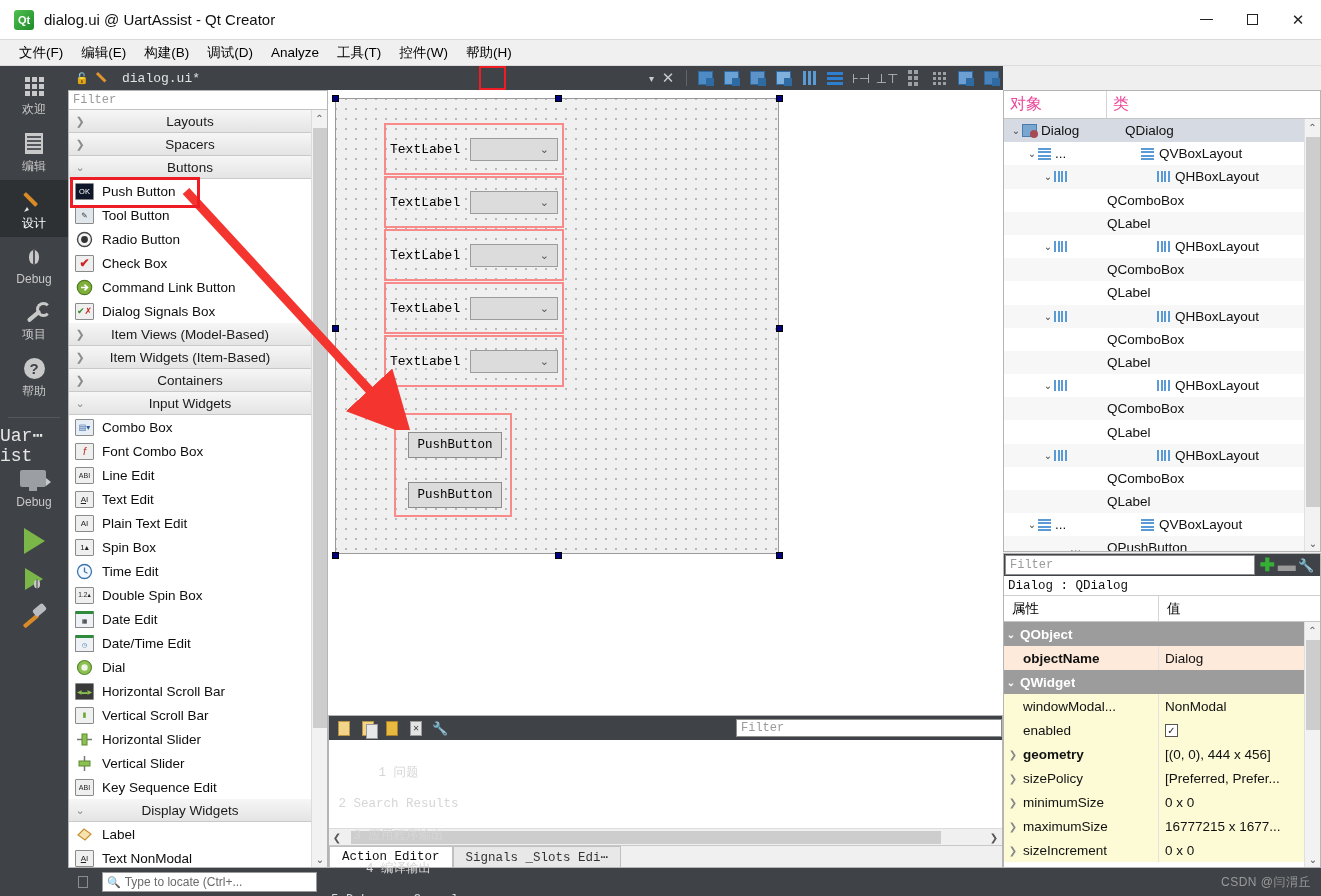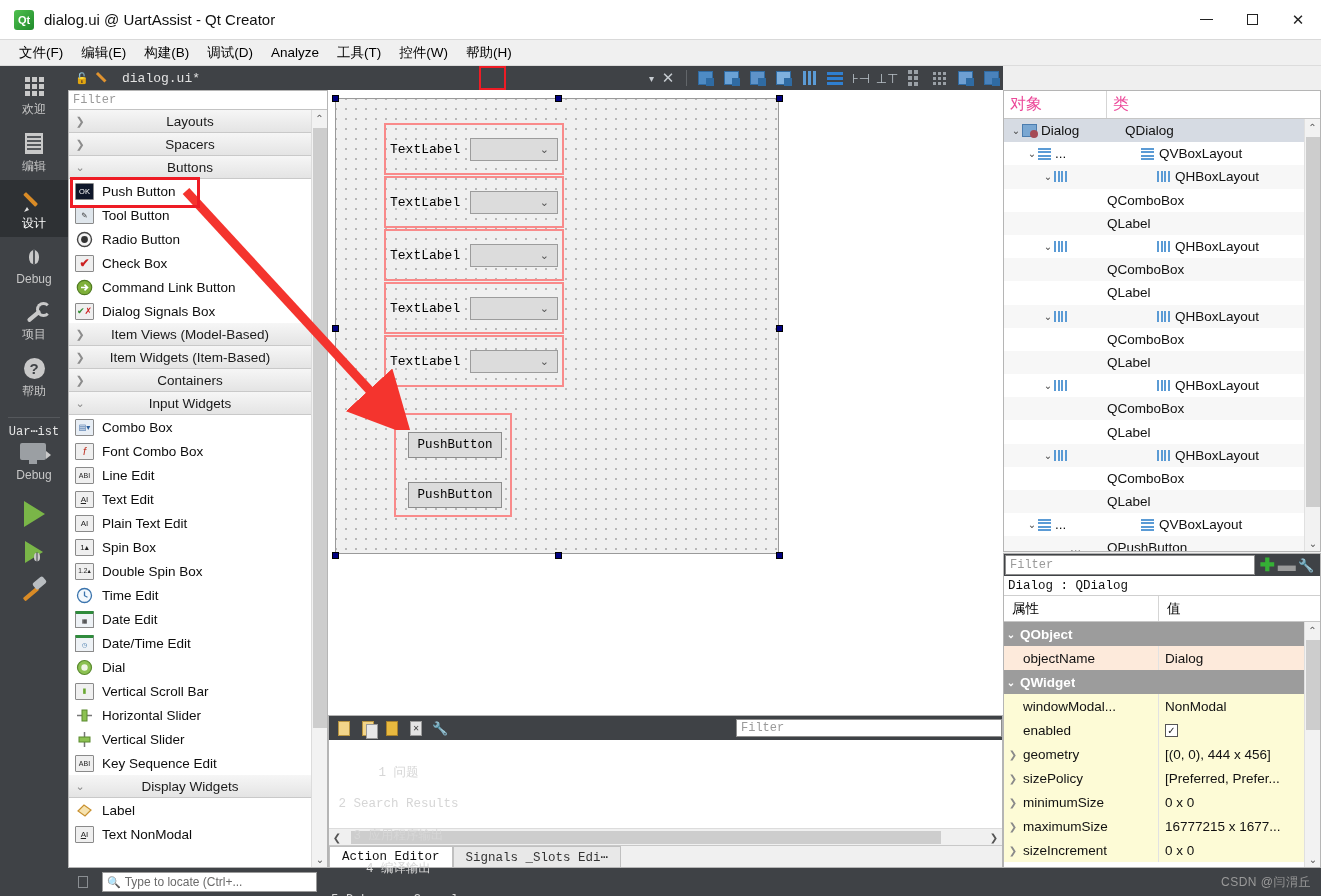--- a/index.html
+++ b/index.html
@@ -64,21 +64,21 @@
   .pencil:before{content:"";position:absolute;left:3px;top:3px;width:17px;height:4px;background:#d98b26;transform:rotate(45deg);transform-origin:left top;border-radius:1px;}
   .pencil:after{content:"";position:absolute;left:1px;top:18px;width:5px;height:5px;background:#ddd;clip-path:polygon(0 100%,100% 60%,60% 0);}
   .bug { width:20px;height:20px;position:relative;}
   .bug:before{content:"";position:absolute;left:5px;top:3px;width:10px;height:14px;background:#c9c9c9;border-radius:50% 50% 45% 45%;}
   .bug:after{content:"";position:absolute;left:9px;top:2px;width:2px;height:16px;background:#53565a;}
   .wrench { width:22px;height:22px;position:relative;}
   .wrench:before{content:"";position:absolute;left:3px;top:14px;width:16px;height:4px;background:#c9c9c9;transform:rotate(-40deg);border-radius:2px;}
   .wrench:after{content:"";position:absolute;left:13px;top:2px;width:9px;height:9px;border:3px solid #c9c9c9;border-radius:50%;border-right-color:transparent;}
   .qmark { width:21px;height:21px;border-radius:50%;background:#c9c9c9;color:#3f4246;display:flex;align-items:center;justify-content:center;font-size:15px;font-weight:bold;}
   .mode-sep { width:52px; height:1px; background:#55585c; margin:12px 0 4px; }
-  .kitname { color:#e6e6e6; font-size:12px; font-family:"Liberation Mono", monospace; margin-bottom:3px;}
+  .kitname { color:#e6e6e6; font-size:18px; font-family:"Liberation Mono", monospace; margin-bottom:3px;}
   .monitor { width:28px;height:22px;position:relative;}
   .monitor:before{content:"";position:absolute;left:0;top:0;width:26px;height:17px;background:#9b9fa3;border-radius:2px;}
   .monitor:after{content:"";position:absolute;left:9px;top:17px;width:8px;height:4px;background:#9b9fa3;}
   .arrowR{position:absolute;right:-3px;top:8px;width:0;height:0;border-left:5px solid #c9c9c9;border-top:4px solid transparent;border-bottom:4px solid transparent;}
   .runbtn { margin-top:14px; }
   .playtri { width:0;height:0;border-left:21px solid #7ab648;border-top:13px solid transparent;border-bottom:13px solid transparent;}
   .playtri.small { border-left-width:18px;border-top-width:11px;border-bottom-width:11px;}
   .hammer{width:26px;height:26px;position:relative;}
   .hammer:before{content:"";position:absolute;left:1px;top:15px;width:18px;height:4px;background:#d98b26;transform:rotate(-40deg);border-radius:1px;}
   .hammer:after{content:"";position:absolute;left:12px;top:2px;width:13px;height:8px;background:#b9bdc1;transform:rotate(-40deg);border-radius:2px;}
@@ -271,21 +271,21 @@
   .pe-rows { flex:1; position:relative; overflow:hidden; }
   .pe-row { height:24px; display:flex; align-items:center; font-size:13.5px; color:#111; }
   .pe-row .k { width:155px; display:flex; align-items:center; gap:3px; border-right:1px solid #e2e2e2; height:100%; padding-left:2px; overflow:hidden; white-space:nowrap;}
   .pe-row .v { flex:1; padding-left:6px; overflow:hidden; white-space:nowrap; height:100%; display:flex; align-items:center;}
   .pe-row.group { background:#9c9c9c; color:#fff; font-weight:bold; }
   .pe-row.group .k { border-right:none; width:auto; padding-left:2px;}
   .pe-row.hl { background:#fdeadb; }
   .pe-row.y { background:#fdfbd6; }
   .pe-chev { width:14px; text-align:center; color:#8a8a8a; font-size:10px; flex:0 0 14px;}
   .pe-chev.w { color:#fff; }
-  .bold { font-weight:normal; }
+  .bold { font-weight:bold; }
   .chk { width:13px;height:13px;border:1px solid #555;background:#fff;display:inline-flex;align-items:center;justify-content:center;font-size:10px;color:#222;}
   .pe-scroll { position:absolute; right:0; top:0; width:16px; height:100%; background:#f2f2f2; border-left:1px solid #e0e0e0;}
 
   
   .statusbar {
     position:absolute; left:0; top:868px; width:1321px; height:28px;
     background:#3f4246; display:flex; align-items:center; gap:0px;
   }
   .sb-left { width:68px; height:28px; }
   .sb-locate {
@@ -569,48 +569,52 @@
         </div>
         <div class="wb-item">
           <span class="wi-icon" style="font-size:8px;">AI</span>
           <span>Plain Text Edit</span>
         </div>
         <div class="wb-item">
           <span class="wi-icon" style="font-size:8px;">1▴</span>
           <span>Spin Box</span>
         </div>
         <div class="wb-item">
-          <span class="wi-icon" style="font-size:6.5px;">1.2▴</span>
-          <span>Double Spin Box</span>
-        </div>
-        <div class="wb-item">
           <span class="wi-icon plain">
             <svg width="17" height="17">
                 <circle cx="8.5" cy="8.5" r="7" fill="#f2f8fd" stroke="#3b74ad" stroke-width="1.3"></circle>
                 <path d="M8.5 4.5v4.2l3 1.6" stroke="#3b74ad" stroke-width="1.3" fill="none"></path>
               </svg>
           </span>
           <span>Time Edit</span>
         </div>
         <div class="wb-item">
+          <span class="wi-icon" style="font-size:6.5px;">1.2▴</span>
+          <span>Double Spin Box</span>
+        </div>
+        <div class="wb-item">
           <span class="wi-icon" style="background:#eef2f6;border-top:3px solid #2f8b3c;font-size:6px;">▦</span>
           <span>Date Edit</span>
         </div>
         <div class="wb-item">
           <span class="wi-icon" style="background:#eef2f6;border-top:3px solid #2f8b3c;font-size:6px;color:#2f6ba3;">◷</span>
           <span>Date/Time Edit</span>
         </div>
         <div class="wb-item">
           <span class="wi-icon plain">
             <svg width="17" height="17">
                 <circle cx="8.5" cy="8.5" r="7" fill="#8cc152" stroke="#5a8a2f" stroke-width="1.2"></circle>
                 <circle cx="8.5" cy="8.5" r="3.2" fill="#f0f6e6"></circle>
               </svg>
           </span>
           <span>Dial</span>
+        </div>
+        <div class="wb-item">
+          <span class="wi-icon" style="background:#3a3a3a;font-size:6px;color:#8cc152;">◀▬▶</span>
+          <span>Horizontal Scroll Bar</span>
         </div>
         <div class="wb-item">
           <span class="wi-icon" style="background:#f0f0f0;font-size:7px;color:#6aa832;width:10px;">▮</span>
           <span>Vertical Scroll Bar</span>
         </div>
         <div class="wb-item">
           <span class="wi-icon plain">
             <svg width="17" height="17">
                 <line x1="1" y1="8.5" x2="16" y2="8.5" stroke="#777" stroke-width="1.5"></line>
                 <rect x="6" y="3" width="5" height="11" fill="#8cc152" stroke="#5a8a2f"></rect>

